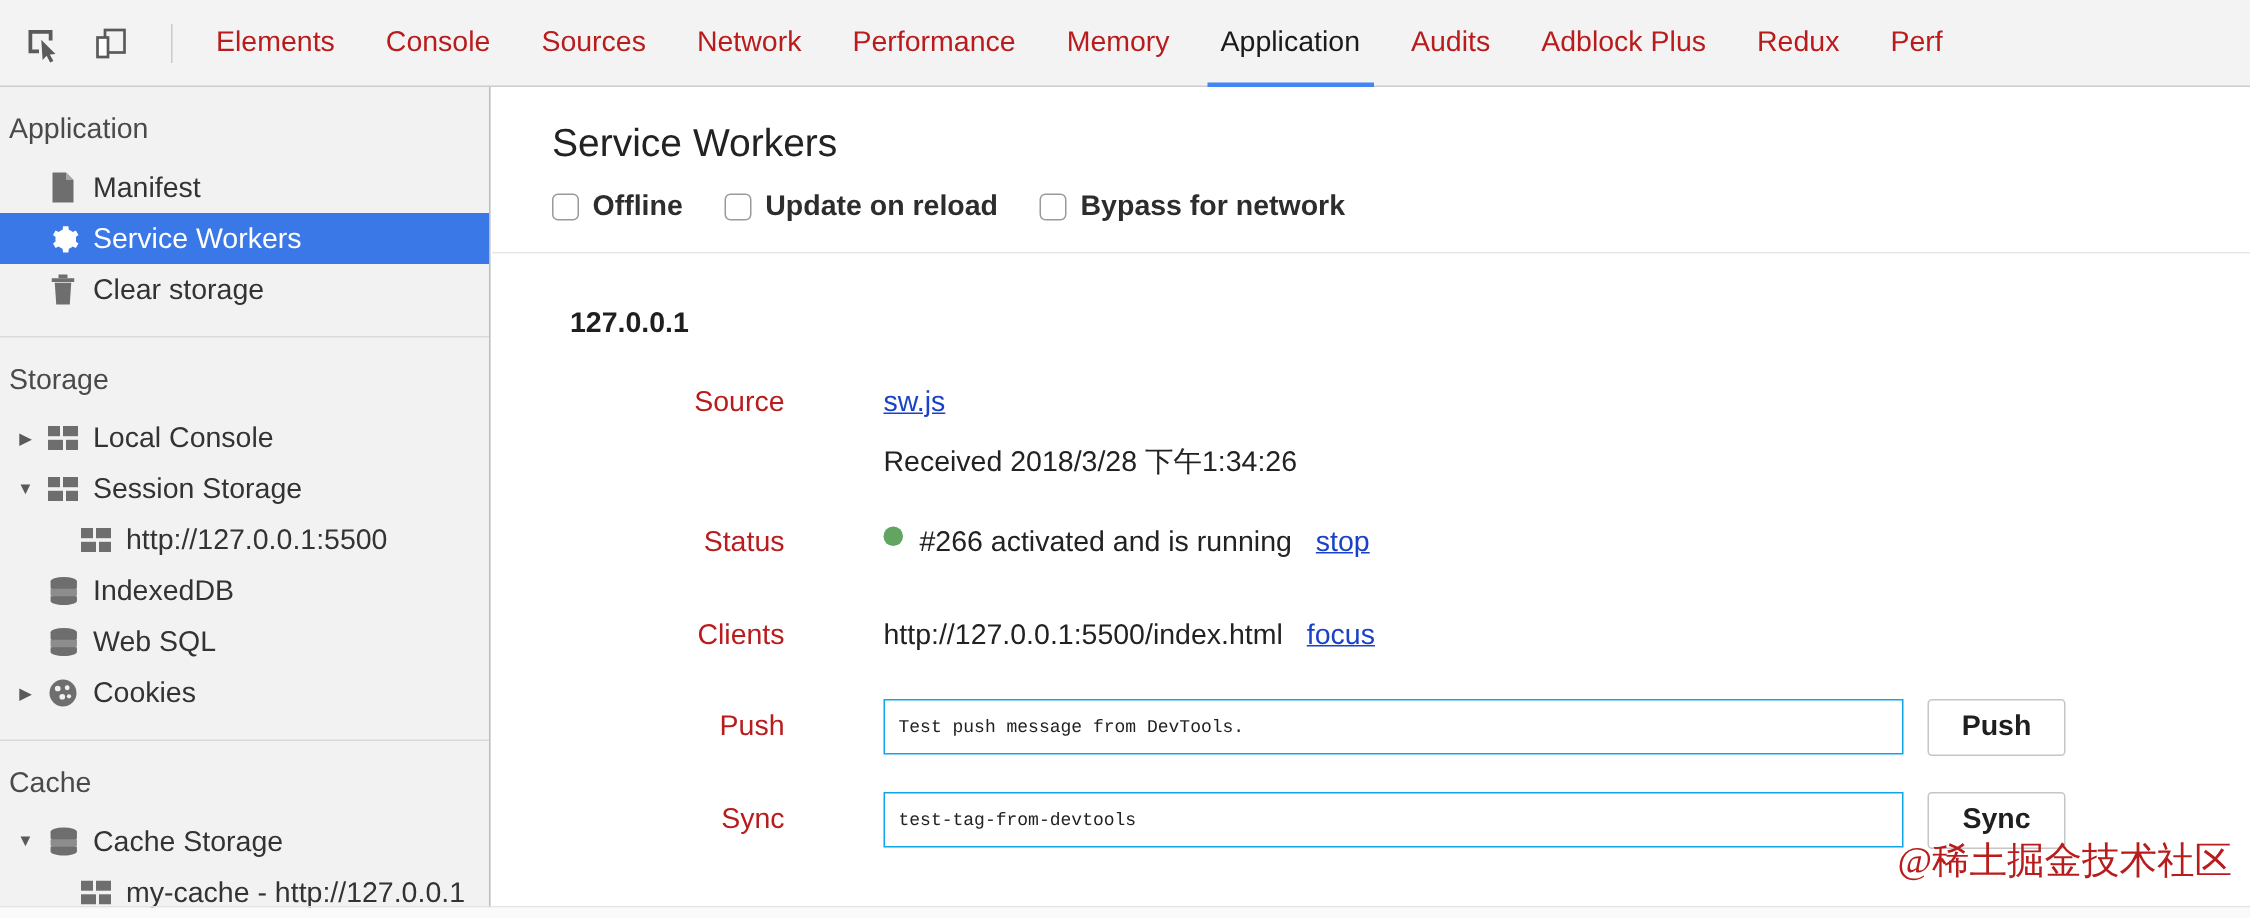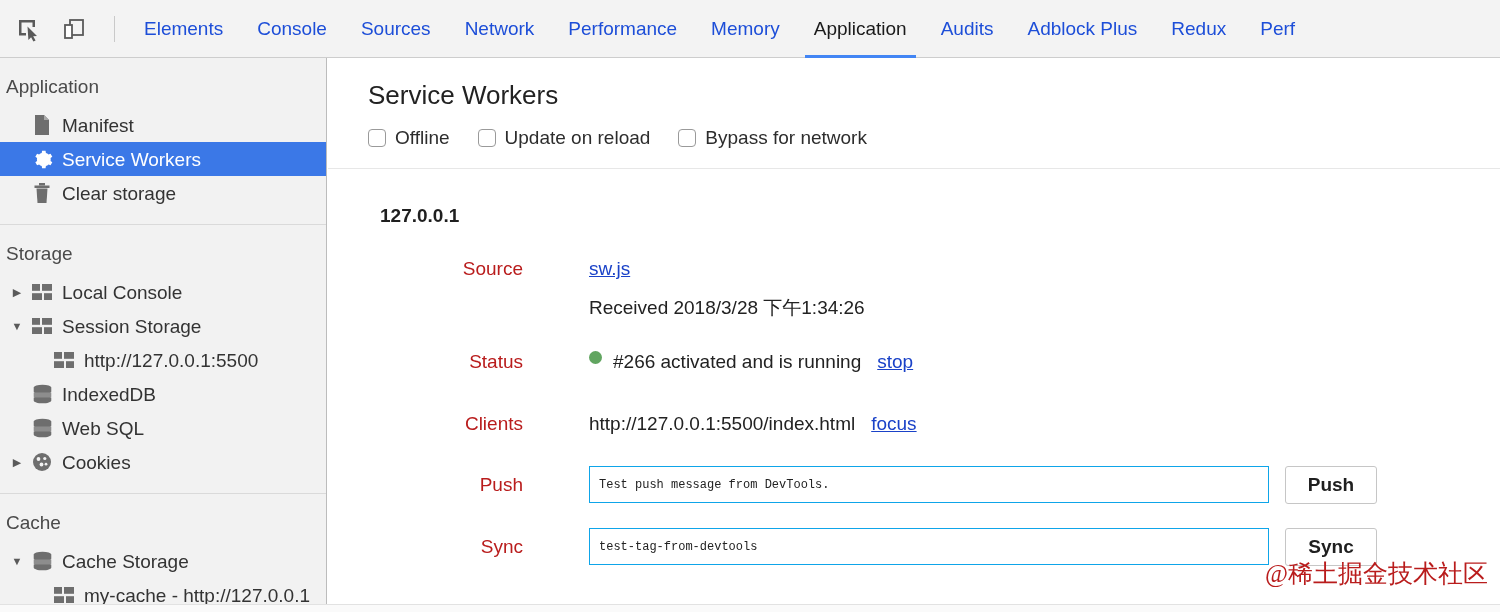--- a/index.html
+++ b/index.html
@@ -23,21 +23,21 @@
     width: 40px; height: 40px;
     display: flex; align-items: center; justify-content: center;
     cursor: pointer;
   }
   .vdiv { width: 1px; height: 26px; background: #c9c9c9; margin: 0 12px 0 14px; }
 
   .tabs { display: flex; align-items: stretch; height: 58px; }
   .tab {
     display: flex; align-items: center; justify-content: center;
     padding: 0 17px; height: 58px;
-    font-size: 19px; color: #1d4ed8; cursor: pointer;
+    font-size: 19px; color: #b91c1c; cursor: pointer;
     position: relative; white-space: nowrap;
   }
   .tab.active { color: #1a1a1a; }
   .tab.active::after {
     content: ""; position: absolute; left: 8px; right: 8px; bottom: 0;
     height: 3px; background: #4285f4;
   }
 
   
   .sidebar {
@@ -79,20 +79,21 @@
     position: absolute; top: 58px; left: 328px;
     width: 1172px; height: 554px; background: #fff; overflow: hidden;
   }
   .panel-title {
     font-size: 26px; color: #222; font-weight: 400;
     padding: 22px 0 0 40px;
   }
   .cb-row {
     display: flex; align-items: center; gap: 10px;
     padding: 16px 0 0 40px;
+    font-weight: bold;
   }
   .cb-item { display: flex; align-items: center; gap: 9px; margin-right: 18px; cursor: pointer; }
   .cb-box {
     width: 18px; height: 18px;
     border: 1px solid #9a9a9a; border-radius: 4px; background: #fff;
   }
   .cb-label { font-size: 19px; color: #2d2d2d; }
   .hsep { height: 1px; background: #e7e7e7; margin-top: 19px; }
 
   .sw-origin {

